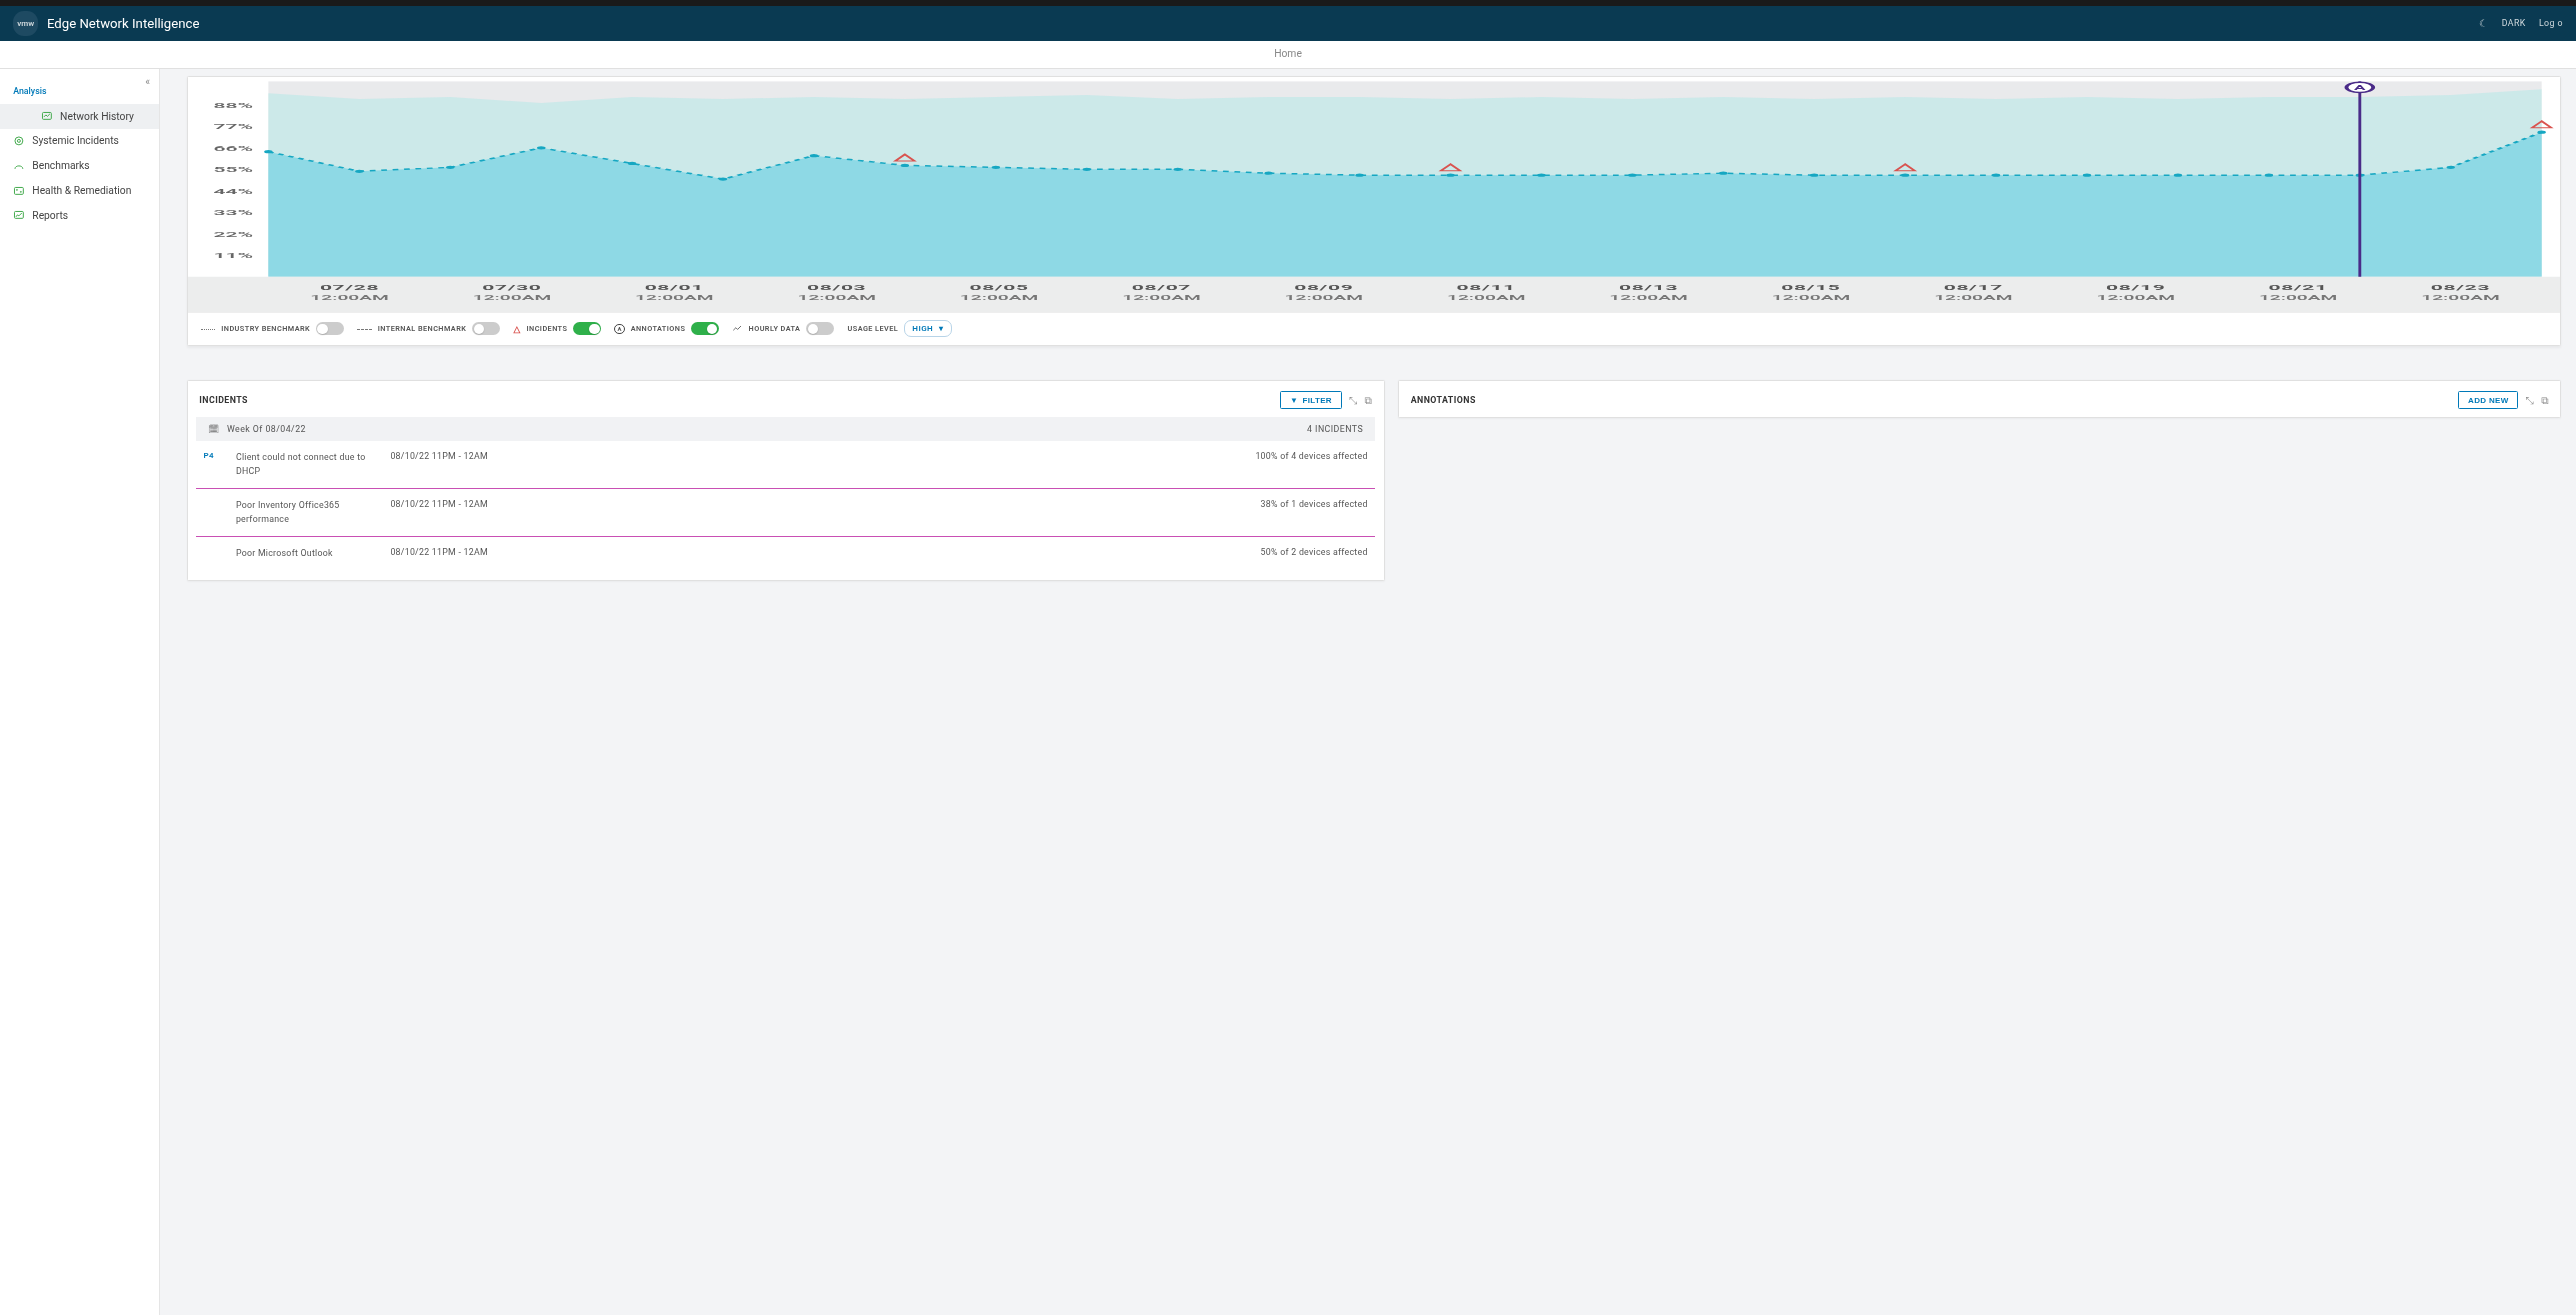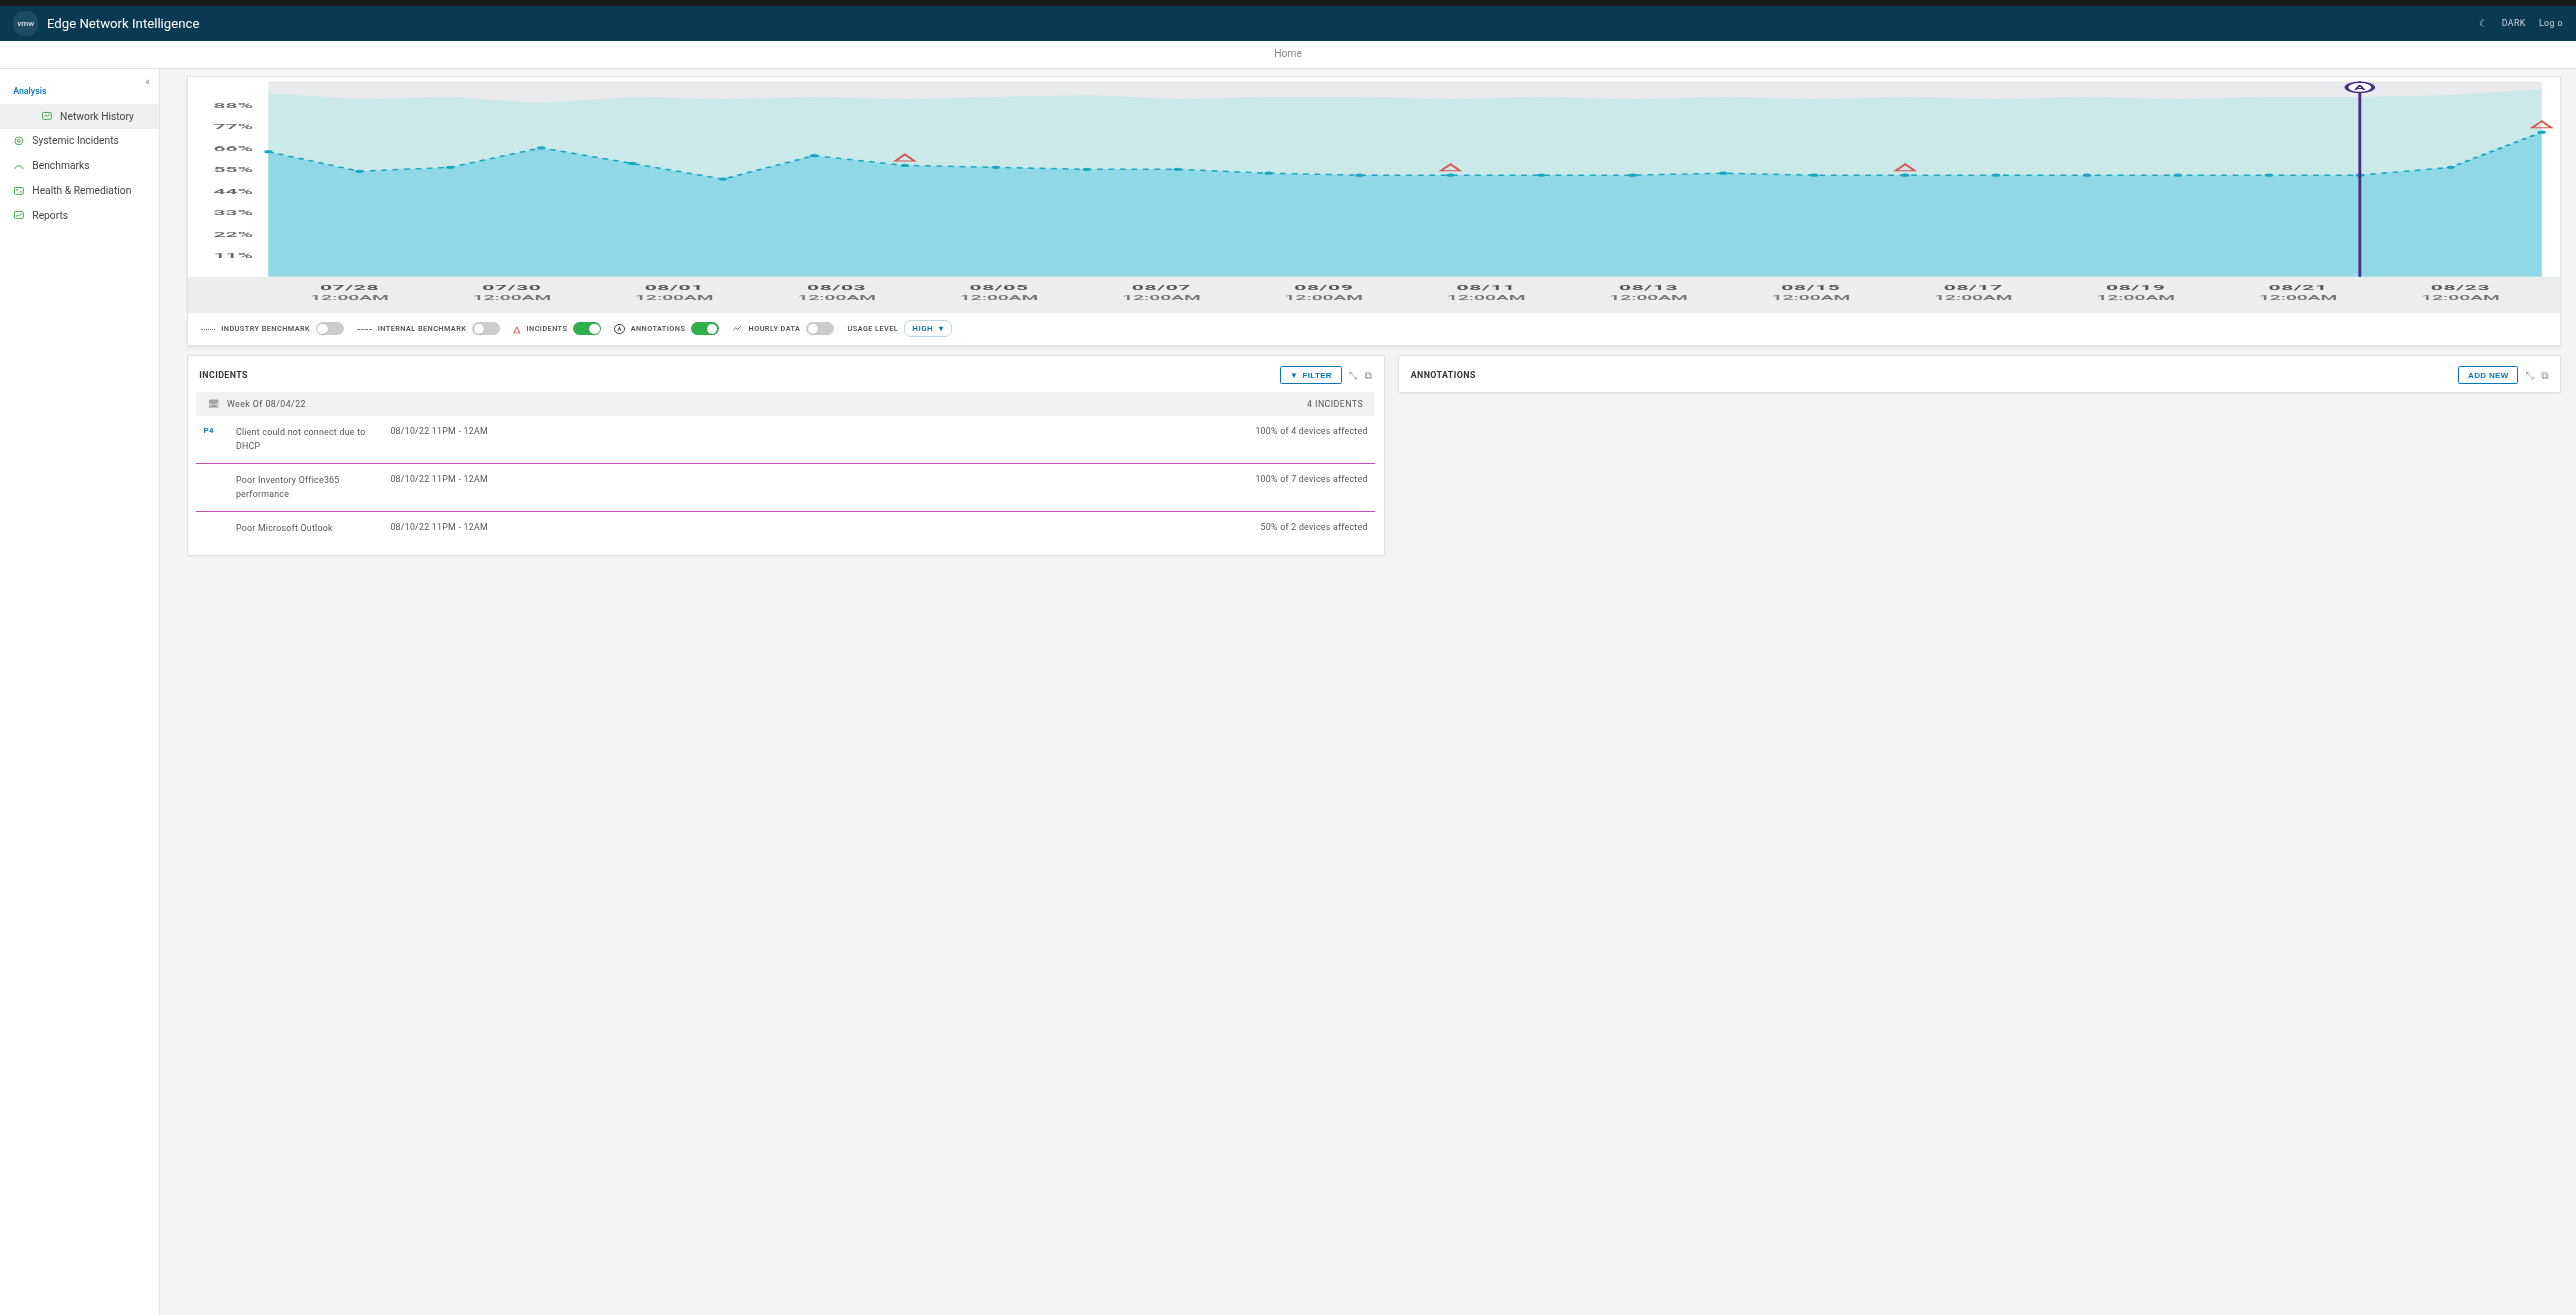--- a/index.html
+++ b/index.html
@@ -21,21 +21,21 @@
 .sidebar { width: 160px; background: #fff; border-right: 0.7px solid #e5e5e5; min-height: calc(100vh - 69px); position: relative; }
 .collapse-btn { position: absolute; top: 5.9px; right: 8.8px; color: #888; font-size: 10.3px; cursor: pointer; }
 .side-heading { padding: 17.6px 13.2px 7.3px; font-size: 8.8px; color: #0079b8; font-weight: 500; }
 .side-item { display: flex; align-items: center; gap: 7.3px; padding: 5.9px 13.2px; font-size: 10.3px; color: #444; cursor: pointer; }
 .side-item.active { background: #eef0f2; padding-left: 41px; }
 .side-icon { width: 11.8px; height: 11.8px; display: inline-flex; align-items: center; justify-content: center; }
 .side-icon svg { width: 11.8px; height: 11.8px; }
 
 .main { flex: 1; padding: 7.3px 14.7px 22px 26.5px; }
 
-.chart-card { background: #fff; border: 0.7px solid #e0e0e0; border-radius: 1.5px; box-shadow: 0 1.5px 2.9px rgba(0,0,0,.05); margin-bottom: 9px; }
+.chart-card { background: #fff; border: 0.7px solid #e0e0e0; border-radius: 1.5px; box-shadow: 0 1.5px 2.9px rgba(0,0,0,.05); margin-bottom: 34px; }
 .chart-area { position: relative; height: 235px; }
 .chart-svg { width: 100%; height: 100%; display: block; }
 .chart-footer { display: flex; align-items: center; gap: 13.2px; padding: 7.3px 13.2px; border-top: 0.7px solid #eee; flex-wrap: wrap; font-size: 7.3px; letter-spacing: .06em; color: #555; font-weight: 600; }
 .footer-group { display: flex; align-items: center; gap: 5.9px; }
 .dots-dense::before, .dots-sparse::before { content: ''; display: inline-block; width: 14.7px; height: 1.5px; }
 .dots-dense::before { border-top: 1.5px dotted #777; }
 .dots-sparse::before { border-top: 1.5px dashed #777; }
 .toggle { width: 28px; height: 13.2px; border-radius: 7.3px; background: #ccc; position: relative; cursor: pointer; }
 .toggle::after { content: ''; position: absolute; width: 10.3px; height: 10.3px; background: #fff; border-radius: 50%; top: 1.5px; left: 1.5px; transition: left .15s; box-shadow: 0 0.7px 1.5px rgba(0,0,0,.2); }
 .toggle.on { background: #2fb04a; }
@@ -296,21 +296,21 @@
             <div class="incident-row">
               <div class="pri">P4</div>
               <div class="inc-desc">Client could not connect due to DHCP</div>
               <div class="inc-time">08/10/22 11PM - 12AM</div>
               <div class="inc-aff">100% of 4 devices affected</div>
             </div>
             <div class="incident-row">
               <div class="pri"></div>
               <div class="inc-desc">Poor Inventory Office365 performance</div>
               <div class="inc-time">08/10/22 11PM - 12AM</div>
-              <div class="inc-aff">100% of 7 devices affected</div>
+              <div class="inc-aff">38% of 1 devices affected</div>
             </div>
             <div class="incident-row">
               <div class="pri"></div>
               <div class="inc-desc">Poor Microsoft Outlook</div>
               <div class="inc-time">08/10/22 11PM - 12AM</div>
               <div class="inc-aff">50% of 2 devices affected</div>
             </div>
           </div>
       </div>
 

